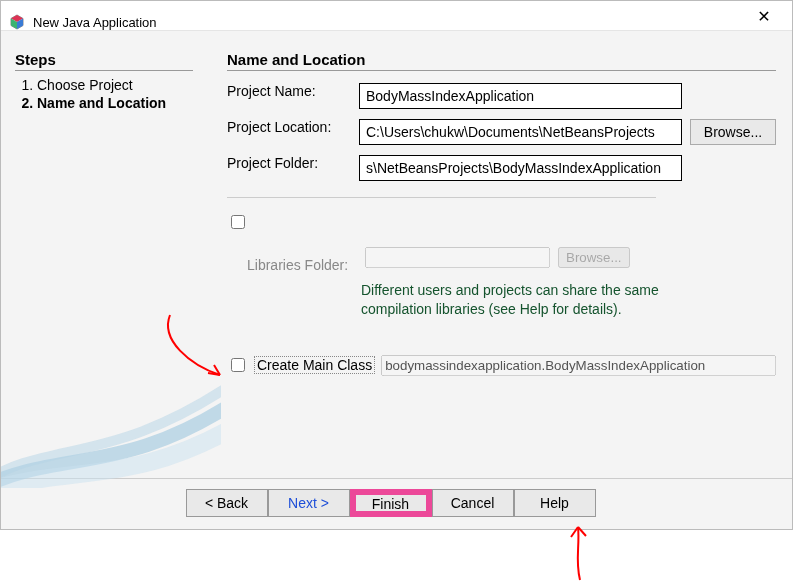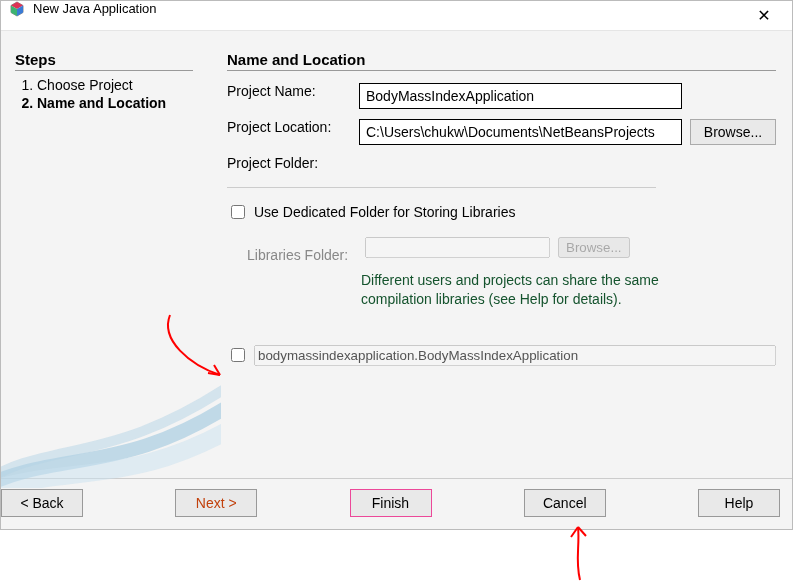--- a/index.html
+++ b/index.html
@@ -20,21 +20,21 @@
     height: 530px;
     margin: 0;
     background: #f4f4f4;
     display: flex;
     flex-direction: column;
   }
   .titlebar {
     height: 30px;
     background: #fff;
     display: flex;
-    align-items: flex-start;
+    align-items: flex-end;
     padding: 0 8px;
     border-bottom: 1px solid #e5e5e5;
   }
   .titlebar .icon {
     width: 16px; height: 16px;
     margin-right: 8px;
   }
   .titlebar .title { flex: 1; font-size: 13px; }
   .titlebar .close {
     width: 40px; height: 28px;
@@ -147,34 +147,34 @@
     font-size: 14px;
     margin: 8px 0 0 134px;
     max-width: 320px;
     line-height: 1.35;
   }
   .buttons {
     border-top: 1px solid #ccc;
     background: #f4f4f4;
     padding: 10px 12px 12px 0;
     display: flex;
-    justify-content: space-between;
+    justify-content: center;
   }
   .buttons button {
     min-width: 82px;
     height: 28px;
     font-size: 14px;
     background: #e9e9e9;
     border: 1px solid #999;
   }
   .buttons button.default {
-    border: 1px solid #ec4899;
+    border: 6px solid #ec4899;
     background: #e9e9e9;
   }
-  .buttons button[disabled] { color: #c2410c; }
+  .buttons button[disabled] { color: #1d4ed8; }
   .annot-arrow { position: absolute; pointer-events: none; }
 </style>
 </head>
 <body>
 
 <div class="window">
   <div class="titlebar">
     <span class="icon">
       <svg viewBox="0 0 16 16" width="16" height="16">
         <polygon points="8,1 14,4.5 14,11.5 8,15 2,11.5 2,4.5" fill="#fff" stroke="#888" stroke-width="1"></polygon>
@@ -210,40 +210,41 @@
         <input class="text" value="BodyMassIndexApplication" style="">
         <span style="width:86px"></span>
       </div>
       <div class="row">
         <label class="col">Project Location:</label>
         <input class="text" value="C:\Users\chukw\Documents\NetBeansProjects" style="">
         <button class="browse">Browse...</button>
       </div>
       <div class="row">
         <label class="col">Project Folder:</label>
+        <input class="text" value="s\NetBeansProjects\BodyMassIndexApplication" style="">
         <span style="width:86px"></span>
       </div>
 
       <div class="hr"></div>
 
       <div class="chk-row">
         <input type="checkbox" style="">
-        <span>Use Dedicated Folder for Storing Libraries</span>
       </div>
       <div class="indent lib-row">
         <label>Libraries Folder:</label>
         <input class="text" disabled="" value="" style="">
         <button class="browse" disabled="">Browse...</button>
       </div>
       <div class="hint">Different users and projects can share the same compilation libraries (see Help for details).</div>
 
       <div style="height:36px"></div>
 
       <div class="chk-row">
         <input type="checkbox" style="">
+        <span class="dotted">Create Main Class</span>
         <input class="text" disabled="" style="flex: 1 1 0%;" value="bodymassindexapplication.BodyMassIndexApplication">
       </div>
     </div>
 
   </div>
 
   <div class="buttons">
     <button>&lt; Back</button>
     <button disabled="">Next &gt;</button>
     <button class="default">Finish</button>

